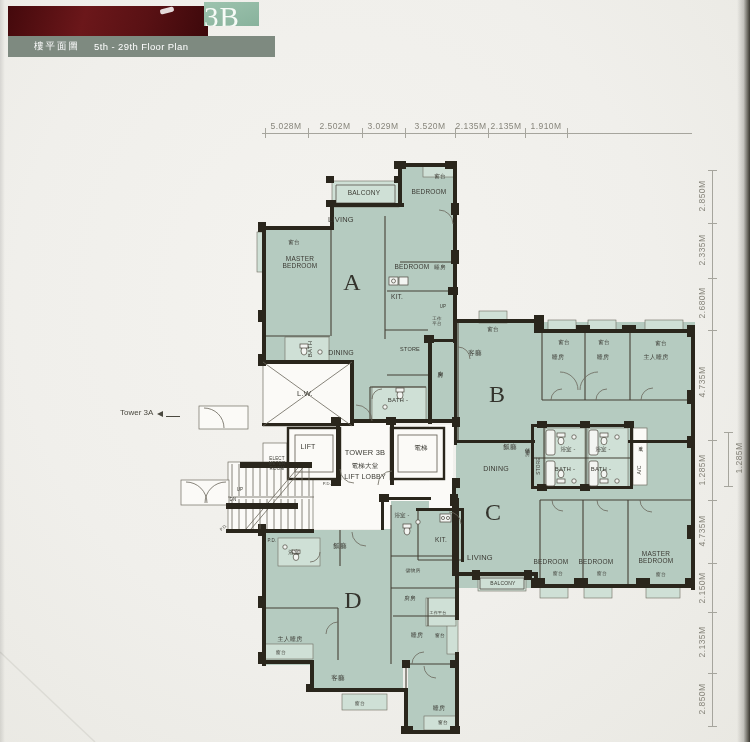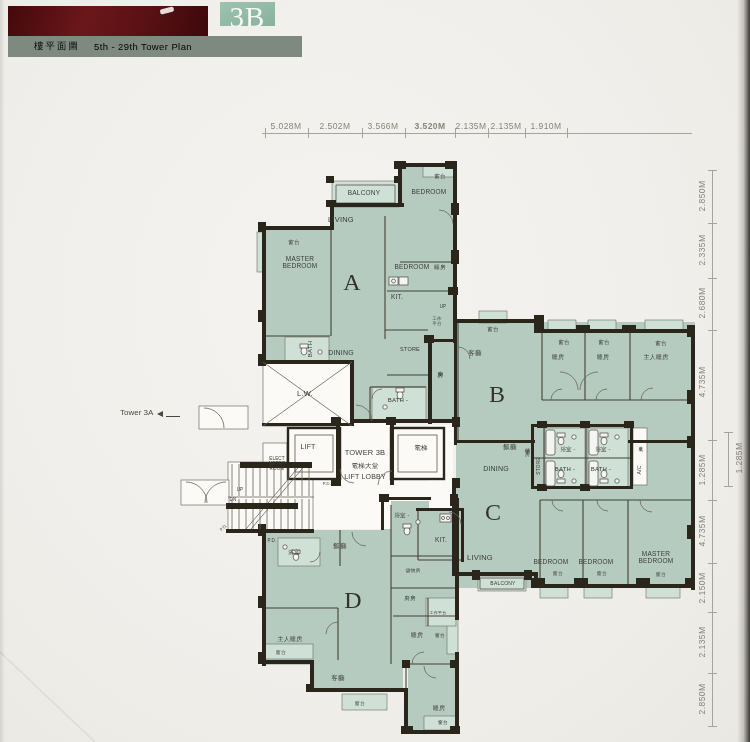--- a/index.html
+++ b/index.html
@@ -10,25 +10,25 @@
     background:linear-gradient(90deg,rgba(0,0,0,0) 0%,rgba(90,88,82,.28) 50%,#5a5850 88%,#393731 100%)}
   .scan-left{position:absolute;left:0;top:0;width:5px;height:100%;
     background:linear-gradient(90deg,rgba(0,0,0,.10),rgba(0,0,0,0))}
   .crease{position:absolute;left:0;top:0;pointer-events:none}
 
   
   .banner-red{position:absolute;left:8px;top:6px;width:200px;height:30px;
     background:linear-gradient(105deg,#44090c 0%,#6b171a 38%,#591114 68%,#3d080b 100%)}
   .glint{position:absolute;left:152px;top:2px;width:14px;height:5px;background:rgba(255,255,255,.85);
     transform:rotate(-14deg);border-radius:2px}
-  .banner-badge{position:absolute;left:220px;top:2px;width:55px;height:24px;overflow:hidden;
-    background:linear-gradient(160deg,#9dc3ae,#88b29c);text-align:center}
+  .banner-badge{position:absolute;left:204px;top:2px;width:55px;height:24px;overflow:hidden;
+    background:linear-gradient(160deg,#9dc3ae,#88b29c);text-align:left}
   .banner-badge span{font-family:"Liberation Serif",serif;font-size:29px;line-height:31px;color:#f6faf6;letter-spacing:1px}
-  .banner-bar{position:absolute;left:8px;top:36px;width:294px;height:21px;background:#7e8a80;
-    display:flex;align-items:center;color:#000000}
+  .banner-bar{position:absolute;left:8px;top:36px;width:267px;height:21px;background:#7e8a80;
+    display:flex;align-items:center;color:#ffffff}
   .banner-bar .t-zh{font-size:9.5px;margin-left:26px;letter-spacing:2px}
   .banner-bar .t-en{font-size:9.5px;margin-left:14px;letter-spacing:.4px}
 
   
   .plan-svg{position:absolute;left:0;top:0;width:750px;height:742px}
   .uf{fill:var(--unit,#b5cbc0)}
   .ul{fill:var(--unitl,#cfe0d6);stroke:#6f6b60;stroke-width:.6}
   .wr{fill:var(--wroom,#fbfaf7);stroke:#716d61;stroke-width:.7}
   .wrn{fill:var(--wroom,#fbfaf7)}
   .wall{fill:var(--wall,#2a261c)}
@@ -64,21 +64,21 @@
 <div class="page">
 
   <div class="banner-red">
     <div class="glint"></div>
   </div>
   <div class="banner-badge">
     <span>3B</span>
   </div>
   <div class="banner-bar">
     <span class="t-zh">樓平面圖</span>
-    <span class="t-en">5th - 29th Tower Plan</span>
+    <span class="t-en">5th - 29th Floor Plan</span>
   </div>
 
   <svg class="plan-svg" viewBox="0 0 750 742">
 
     <g>
       <rect class="uf" x="263" y="228" width="68" height="110"></rect>
       <rect class="uf" x="330" y="206" width="73" height="165"></rect>
       <rect class="uf" x="385" y="214" width="71" height="77"></rect>
       <rect class="uf" x="400" y="166" width="56" height="96"></rect>
       <rect class="uf" x="385" y="291" width="71" height="48"></rect>
@@ -394,22 +394,22 @@
       <div class="dim-tick" style="left: 265px; top: 128px; width: 1px; height: 10px;"></div>
       <div class="dim-tick" style="left: 308px; top: 128px; width: 1px; height: 10px;"></div>
       <div class="dim-tick" style="left: 362px; top: 128px; width: 1px; height: 10px;"></div>
       <div class="dim-tick" style="left: 405px; top: 128px; width: 1px; height: 10px;"></div>
       <div class="dim-tick" style="left: 455px; top: 128px; width: 1px; height: 10px;"></div>
       <div class="dim-tick" style="left: 488px; top: 128px; width: 1px; height: 10px;"></div>
       <div class="dim-tick" style="left: 525px; top: 128px; width: 1px; height: 10px;"></div>
       <div class="dim-tick" style="left: 567px; top: 128px; width: 1px; height: 10px;"></div>
       <div class="dim-label-h" style="left: 286px; top: 121px;">5.028M</div>
       <div class="dim-label-h" style="left: 335px; top: 121px;">2.502M</div>
-      <div class="dim-label-h" style="left: 383px; top: 121px;">3.566M</div>
-      <div class="dim-label-h" style="left: 430px; top: 121px; font-weight: bold;">3.520M</div>
+      <div class="dim-label-h" style="left: 383px; top: 121px;">3.029M</div>
+      <div class="dim-label-h" style="left: 430px; top: 121px;">3.520M</div>
       <div class="dim-label-h" style="left: 471px; top: 121px;">2.135M</div>
       <div class="dim-label-h" style="left: 506px; top: 121px;">2.135M</div>
       <div class="dim-label-h" style="left: 546px; top: 121px;">1.910M</div>
     </div>
   <div>
       <div class="dim-line" style="left: 712px; top: 170px; width: 1px; height: 556px;"></div>
       <div class="dim-tick" style="left: 708px; top: 170px; width: 9px; height: 1px;"></div>
       <div class="dim-tick" style="left: 708px; top: 223px; width: 9px; height: 1px;"></div>
       <div class="dim-tick" style="left: 708px; top: 278px; width: 9px; height: 1px;"></div>
       <div class="dim-tick" style="left: 708px; top: 330px; width: 9px; height: 1px;"></div>

